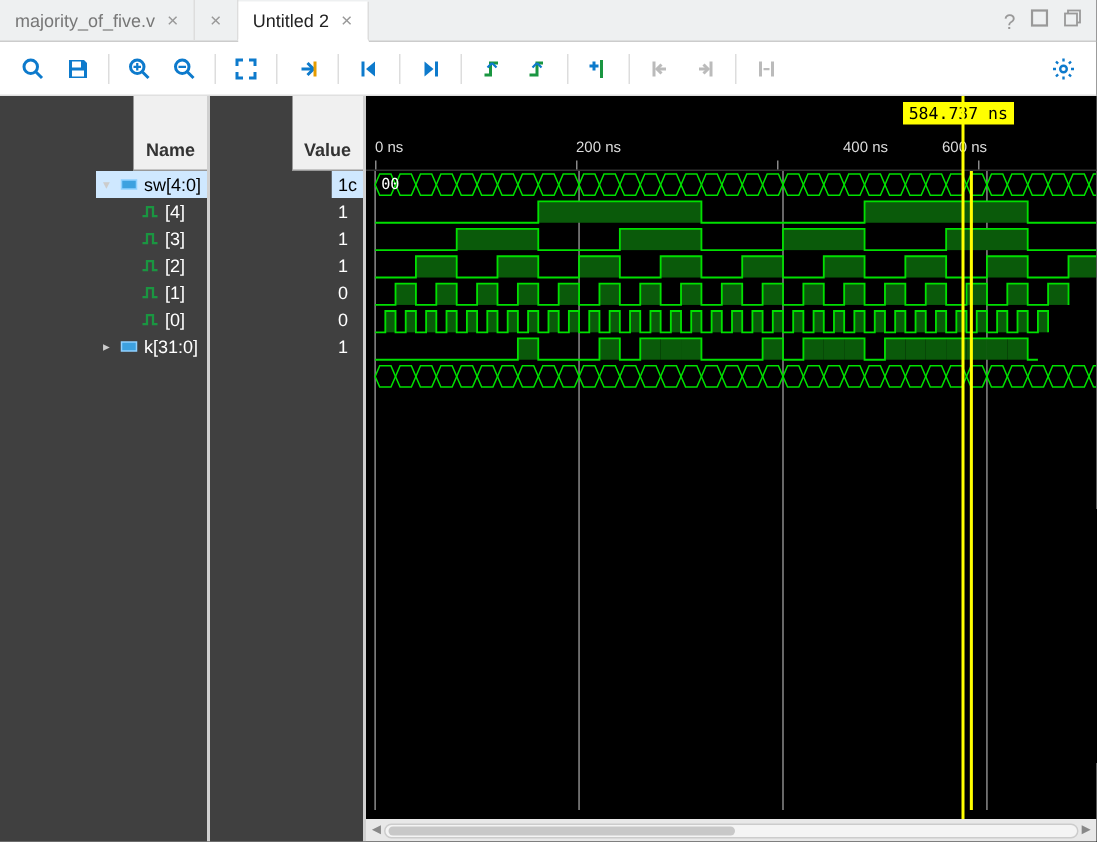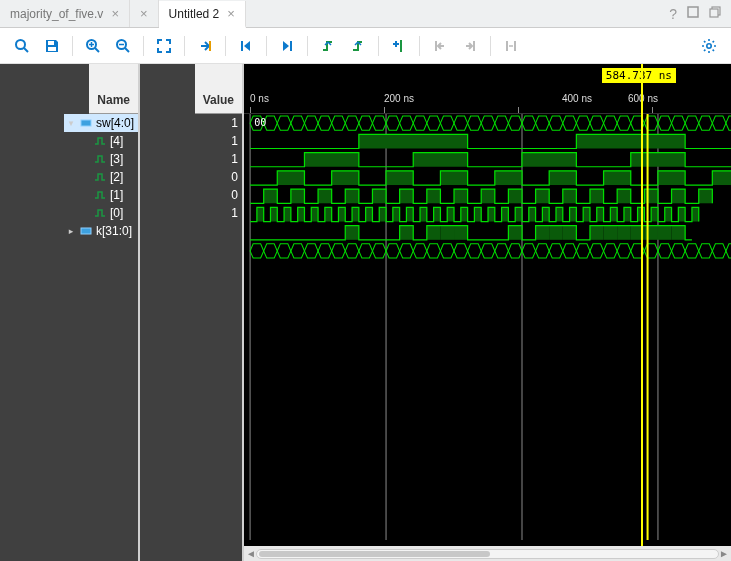--- a/index.html
+++ b/index.html
@@ -417,20 +417,23 @@
       </div>
     <div class="panel-footer"></div>
     <div class="panel-scroll-h"></div>
   </div>
 
   <div class="panel value">
     <div class="panel-header">
       <span>Value</span>
     </div>
     <div class="rows" id="value-rows">
+        <div class="sig-row selected">
+          <span>1c</span>
+        </div>
         <div class="sig-row">
           <span>1</span>
         </div>
         <div class="sig-row">
           <span>1</span>
         </div>
         <div class="sig-row">
           <span>1</span>
         </div>
         <div class="sig-row">

